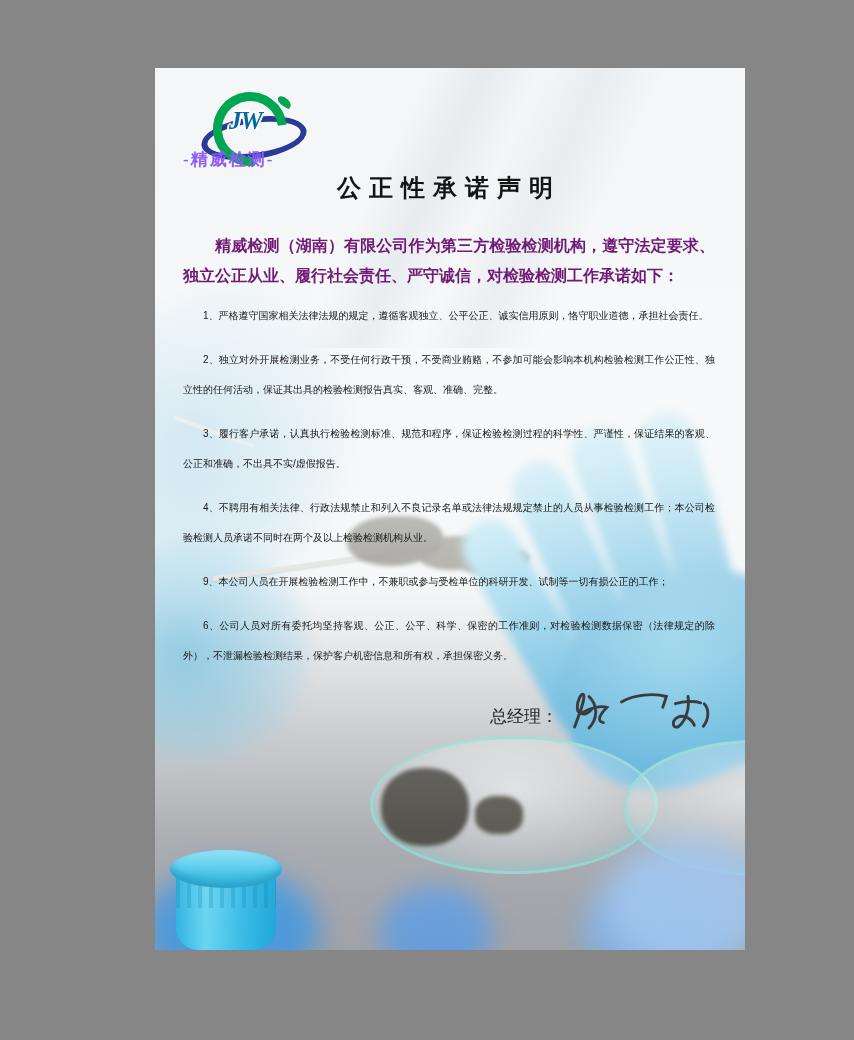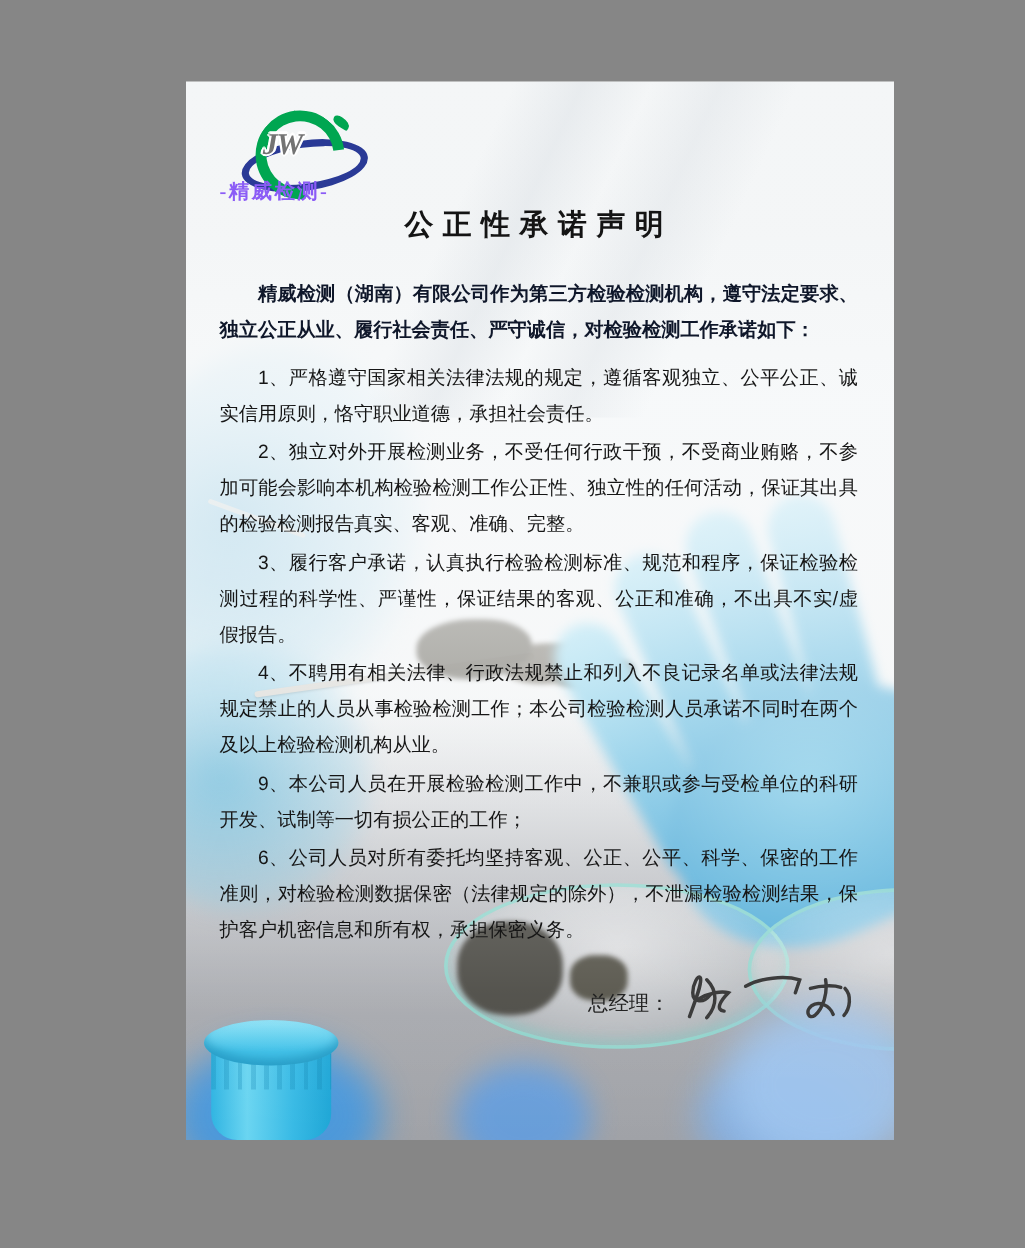--- a/index.html
+++ b/index.html
@@ -74,33 +74,33 @@
       rgba(255,255,255,.06) 86%,rgba(255,255,255,0) 100%);}
   
   .content{position:absolute;inset:0;z-index:2;padding:0 30px 0 28px;box-sizing:border-box;}
   .logo{position:absolute;left:48px;top:24px;width:104px;height:64px;}
   .logo-ellipse{position:absolute;left:-2px;top:25px;width:94px;height:30px;border-radius:50%;
     border:6px solid #2a3a96;transform:rotate(-8deg);}
   .logo-arc{position:absolute;left:10px;top:0;width:56px;height:56px;border-radius:50%;
     border:9px solid #00a651;border-right-color:transparent;transform:rotate(38deg);}
   .logo-leaf{position:absolute;left:74px;top:6px;width:15px;height:8px;background:#00a651;
     border-radius:60% 100% 20% 80%;transform:rotate(32deg);}
-  .logo-jw{position:absolute;left:16px;top:15px;
-    font:italic 900 25px "Liberation Serif",serif;color:#737373;letter-spacing:-1px;
+  .logo-jw{position:absolute;left:26px;top:15px;
+    font:italic 900 25px "Liberation Serif",serif;color:#0369a1;letter-spacing:-1px;
     text-shadow:-2px 0 0 #fff,2px 0 0 #fff,0 -2px 0 #fff,0 2px 0 #fff,
       -1px -1px 0 #fff,1px 1px 0 #fff,-1px 1px 0 #fff,1px -1px 0 #fff;}
   .brand{position:absolute;left:28px;top:80px;font-family:"Liberation Serif",serif;
     font-weight:900;font-size:17px;letter-spacing:2px;color:#8b5cf6;white-space:nowrap;}
   .title{margin:0;padding-top:97px;text-align:center;
     font-family:"Liberation Serif",serif;font-weight:900;font-size:24px;line-height:46px;
     letter-spacing:8px;color:#141414;}
   .intro{margin:20px 0 10px;font-size:16px;line-height:30px;font-weight:bold;
-    text-indent:2em;text-align:justify;color:#0f172a;}
-  .para{margin:0;font-size:16px;line-height:30px;text-indent:2em;text-align:justify;color:#161616;}
-  .para + .para{margin-top:2px;}
+    text-indent:2em;text-align:justify;color:#701a75;}
+  .para{margin:0;font-size:10px;line-height:30px;text-indent:2em;text-align:justify;color:#161616;}
+  .para + .para{margin-top:14px;}
   .sign-row{margin:14px 0 0 307px;display:flex;align-items:flex-start;height:54px;text-align:center;}
   .sign-label{font-size:17px;color:#222;padding-top:20px;white-space:nowrap;}
   .sign-svg{margin:-2px 0 0 4px;}
   .date-row{margin:24px 0 0 304px;font-size:18px;color:#222;letter-spacing:.5px;}
 </style>
 </head>
 <body>
 
 <div class="page">
 

